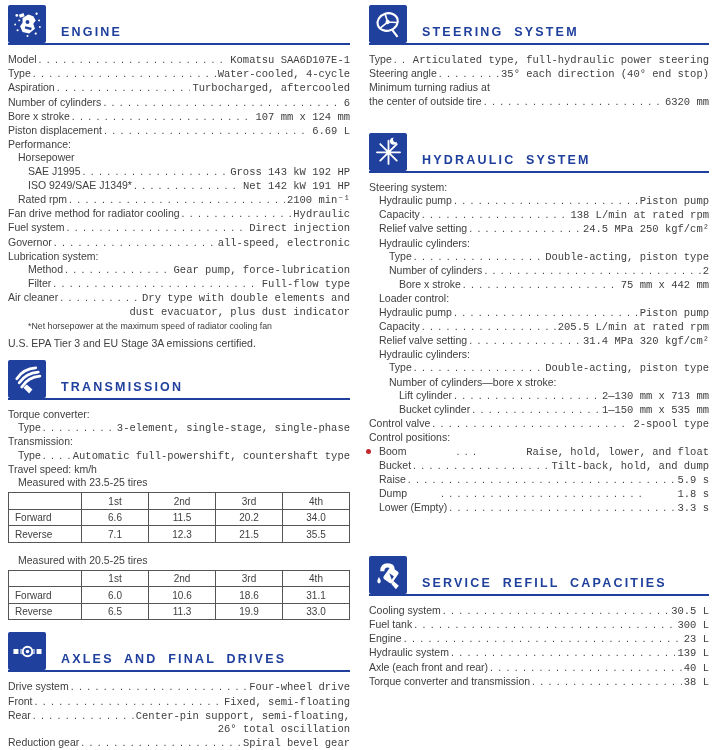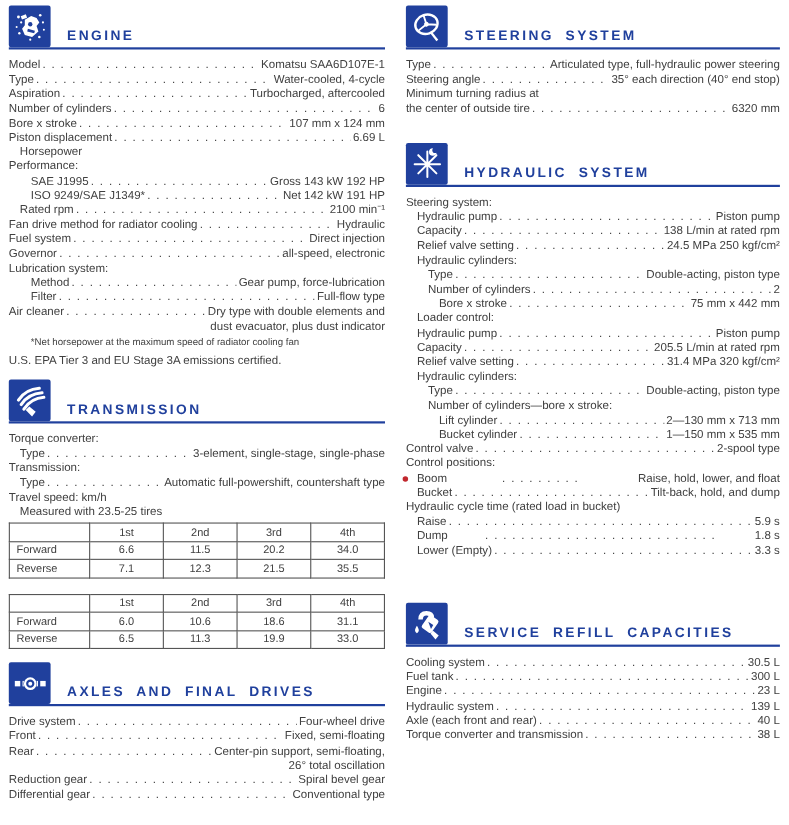--- a/index.html
+++ b/index.html
@@ -26,21 +26,21 @@
             display:flex;align-items:center;justify-content:center;}
   .sec-icon svg{width:33px;height:33px;display:block;}
   .sec-icon .bg{fill:var(--brand-blue);}
   .sec-title{color:var(--brand-blue);font-weight:bold;font-size:12.5px;letter-spacing:2.2px;
              word-spacing:5px;padding:0 0 4px 15px;white-space:nowrap;}
 
   .sec-body{margin-top:8px;}
   .row{display:flex;align-items:baseline;font-size:10.5px;line-height:13.2px;white-space:nowrap;position:relative;}
   .row .lbl{flex:none;}
   .row .dots{flex:1 1 auto;min-width:0;overflow:hidden;white-space:nowrap;margin:0 2px;letter-spacing:1.2px;}
-  .row .val{flex:none;}
+  .row .val{flex:none;font-family:Liberation Mono, monospace;}
   .row.cont{justify-content:flex-end;}
   .row.note{font-size:8.8px;line-height:11px;}
   .marker{position:absolute;left:-3px;top:4px;width:5px;height:5px;border-radius:50%;background:var(--marker-red);}
   .gap{width:100%;}
 
   table.speed-table{width:100%;border-collapse:collapse;table-layout:fixed;font-size:10px;
                     color:var(--text-color);border:1.5px solid var(--table-border);}
   .speed-table th,.speed-table td{border:1px solid var(--table-border);height:15.5px;padding:0 4px;
                     text-align:center;font-weight:normal;}
   .speed-table th:first-child,.speed-table td:first-child{text-align:left;padding-left:6px;width:62px;}
@@ -99,25 +99,25 @@
           <div class="row">
             <span class="lbl">Bore x stroke</span>
             <span class="dots">. . . . . . . . . . . . . . . . . . . . . . . . . . . . . . . . . . . . . . . . . . . . . . . . . . . . . . . . . . . . . . . . . . . . . . . . . . . . . . . . . . . . . . . . . . . . . . . . . . . . . . . . . . . . . . . . . . . . . . . . . . . . . . . . . . . . . . . . . . . . . . . . . . . . . . </span>
             <span class="val">107 mm x 124 mm</span>
           </div>
           <div class="row">
             <span class="lbl">Piston displacement</span>
             <span class="dots">. . . . . . . . . . . . . . . . . . . . . . . . . . . . . . . . . . . . . . . . . . . . . . . . . . . . . . . . . . . . . . . . . . . . . . . . . . . . . . . . . . . . . . . . . . . . . . . . . . . . . . . . . . . . . . . . . . . . . . . . . . . . . . . . . . . . . . . . . . . . . . . . . . . . . . </span>
             <span class="val">6.69 L</span>
           </div>
+          <div class="row">
+            <span class="lbl">Performance:</span>
+          </div>
           <div class="row" style="padding-left: 10px;">
             <span class="lbl">Horsepower</span>
-          </div>
-          <div class="row">
-            <span class="lbl">Performance:</span>
           </div>
           <div class="row" style="padding-left: 20px;">
             <span class="lbl">SAE J1995</span>
             <span class="dots">. . . . . . . . . . . . . . . . . . . . . . . . . . . . . . . . . . . . . . . . . . . . . . . . . . . . . . . . . . . . . . . . . . . . . . . . . . . . . . . . . . . . . . . . . . . . . . . . . . . . . . . . . . . . . . . . . . . . . . . . . . . . . . . . . . . . . . . . . . . . . . . . . . . . . . </span>
             <span class="val">Gross 143 kW 192 HP</span>
           </div>
           <div class="row" style="padding-left: 20px; text-align: right;">
             <span class="lbl">ISO 9249/SAE J1349*</span>
             <span class="dots">. . . . . . . . . . . . . . . . . . . . . . . . . . . . . . . . . . . . . . . . . . . . . . . . . . . . . . . . . . . . . . . . . . . . . . . . . . . . . . . . . . . . . . . . . . . . . . . . . . . . . . . . . . . . . . . . . . . . . . . . . . . . . . . . . . . . . . . . . . . . . . . . . . . . . . </span>
             <span class="val">Net 142 kW 191 HP</span>
@@ -232,20 +232,23 @@
               <tr>
                 <td>Reverse</td>
                 <td>7.1</td>
                 <td>12.3</td>
                 <td>21.5</td>
                 <td>35.5</td>
               </tr>
             </tbody>
           </table>
           <div class="gap" style="height: 11px;"></div>
+          <div class="row" style="padding-left: 10px;">
+            <span class="lbl">Measured with 20.5-25 tires</span>
+          </div>
           <div class="gap" style="height: 3px;"></div>
           <table class="speed-table">
             <thead>
               <tr>
                 <th></th>
                 <th>1st</th>
                 <th>2nd</th>
                 <th>3rd</th>
                 <th>4th</th>
               </tr>
@@ -452,23 +455,20 @@
             <span class="marker"></span>
             <span class="lbl">Boom</span>
             <span class="dots">. . . . . . . . . . . . . . . . . . . . . . . . . . . . . . . . . . . . . . . . . . . . . . . . . . . . . . . . . . . . . . . . . . . . . . . . . . . . . . . . . . . . . . . . . . . . . . . . . . . . . . . . . . . . . . . . . . . . . . . . . . . . . . . . . . . . . . . . . . . . . . . . . . . . . . </span>
             <span class="val">Raise, hold, lower, and float</span>
           </div>
           <div class="row" style="padding-left: 10px;">
             <span class="lbl">Bucket</span>
             <span class="dots">. . . . . . . . . . . . . . . . . . . . . . . . . . . . . . . . . . . . . . . . . . . . . . . . . . . . . . . . . . . . . . . . . . . . . . . . . . . . . . . . . . . . . . . . . . . . . . . . . . . . . . . . . . . . . . . . . . . . . . . . . . . . . . . . . . . . . . . . . . . . . . . . . . . . . . </span>
             <span class="val">Tilt-back, hold, and dump</span>
           </div>
-          <div class="row">
-            <span class="lbl">Hydraulic cycle time (rated load in bucket)</span>
-          </div>
           <div class="row" style="padding-left: 10px;">
             <span class="lbl">Raise</span>
             <span class="dots">. . . . . . . . . . . . . . . . . . . . . . . . . . . . . . . . . . . . . . . . . . . . . . . . . . . . . . . . . . . . . . . . . . . . . . . . . . . . . . . . . . . . . . . . . . . . . . . . . . . . . . . . . . . . . . . . . . . . . . . . . . . . . . . . . . . . . . . . . . . . . . . . . . . . . . </span>
             <span class="val">5.9 s</span>
           </div>
           <div class="row" style="padding-left: 10px; gap: 32px;">
             <span class="lbl">Dump</span>
             <span class="dots">. . . . . . . . . . . . . . . . . . . . . . . . . . . . . . . . . . . . . . . . . . . . . . . . . . . . . . . . . . . . . . . . . . . . . . . . . . . . . . . . . . . . . . . . . . . . . . . . . . . . . . . . . . . . . . . . . . . . . . . . . . . . . . . . . . . . . . . . . . . . . . . . . . . . . . </span>
             <span class="val">1.8 s</span>
           </div>

